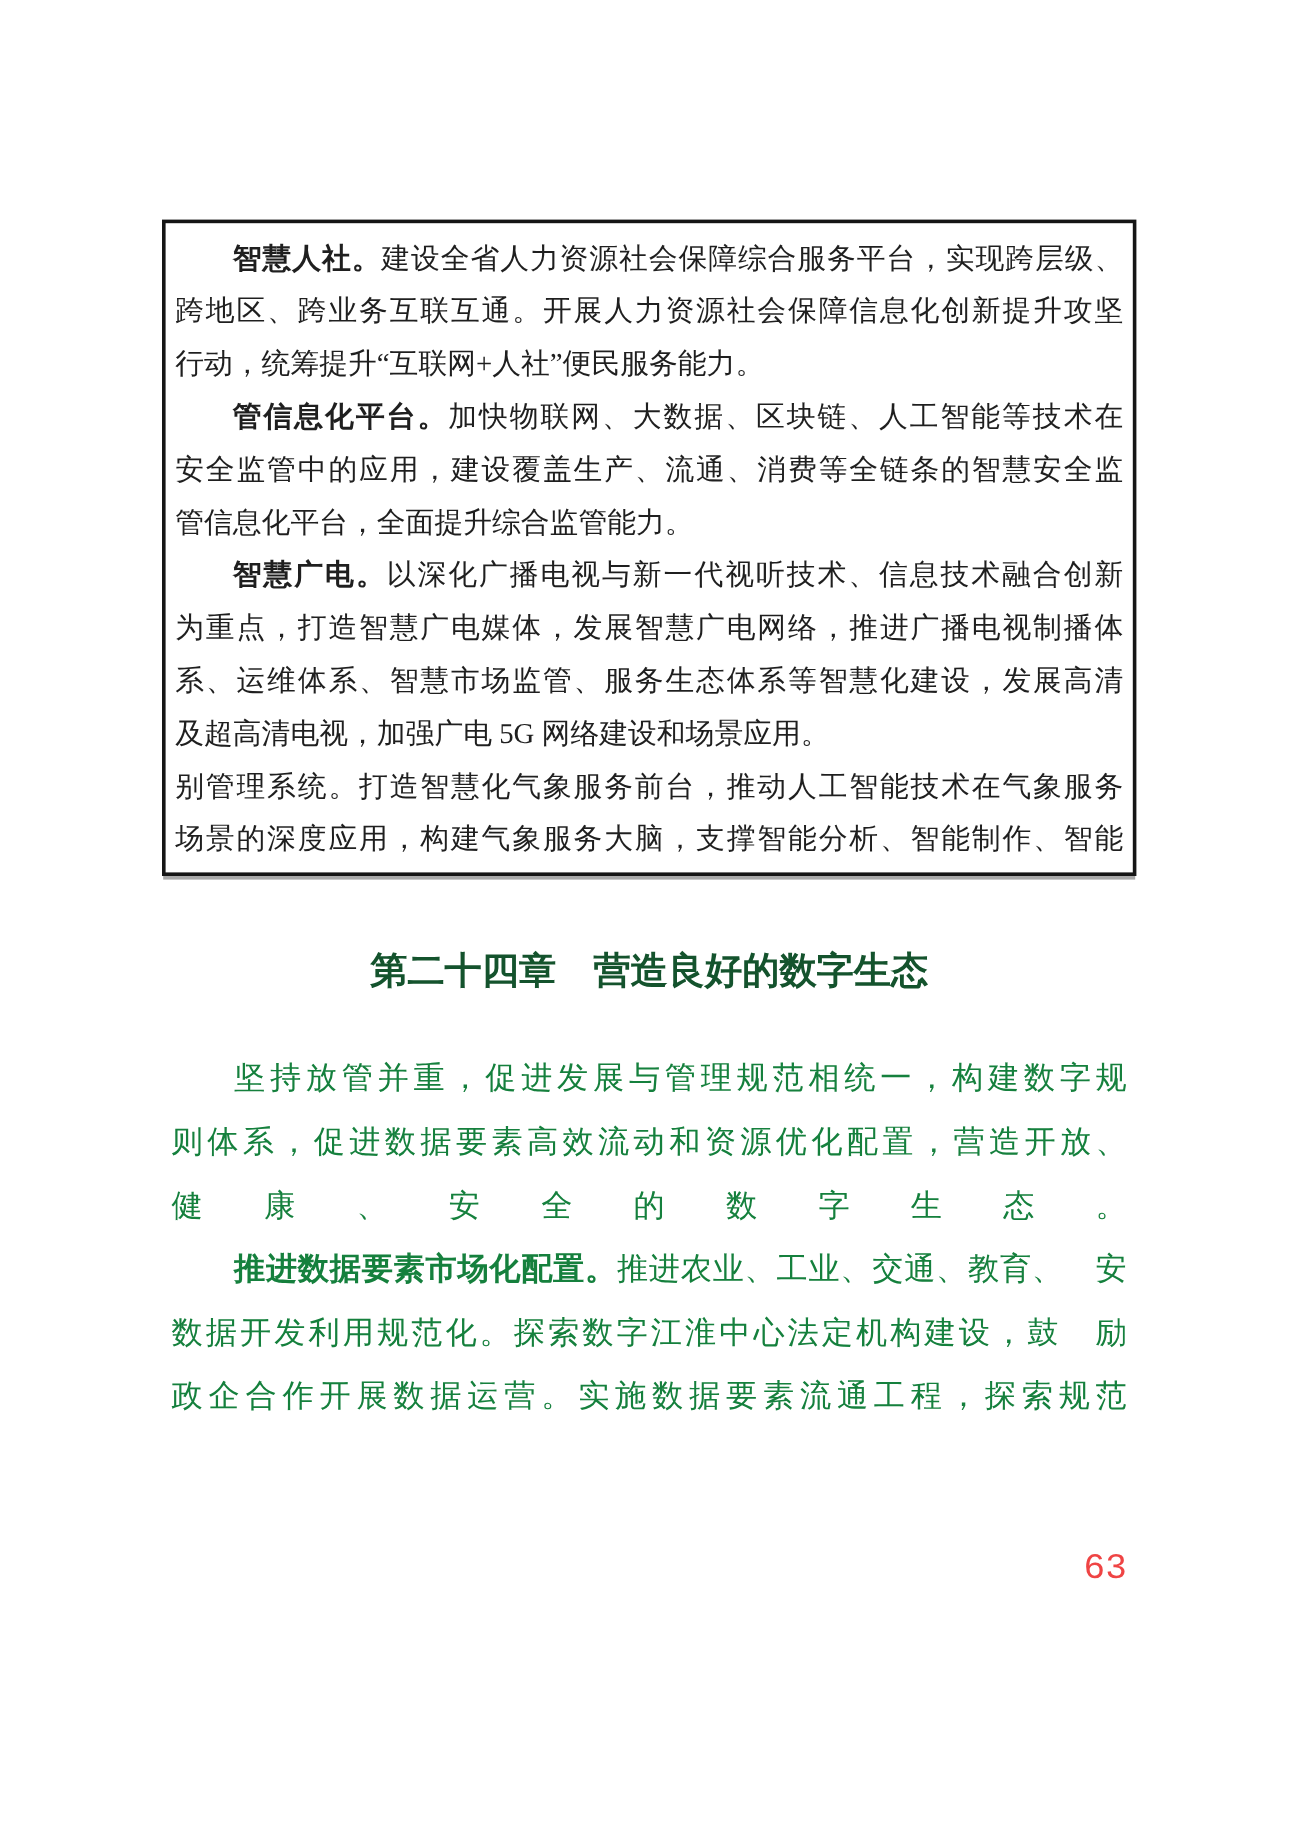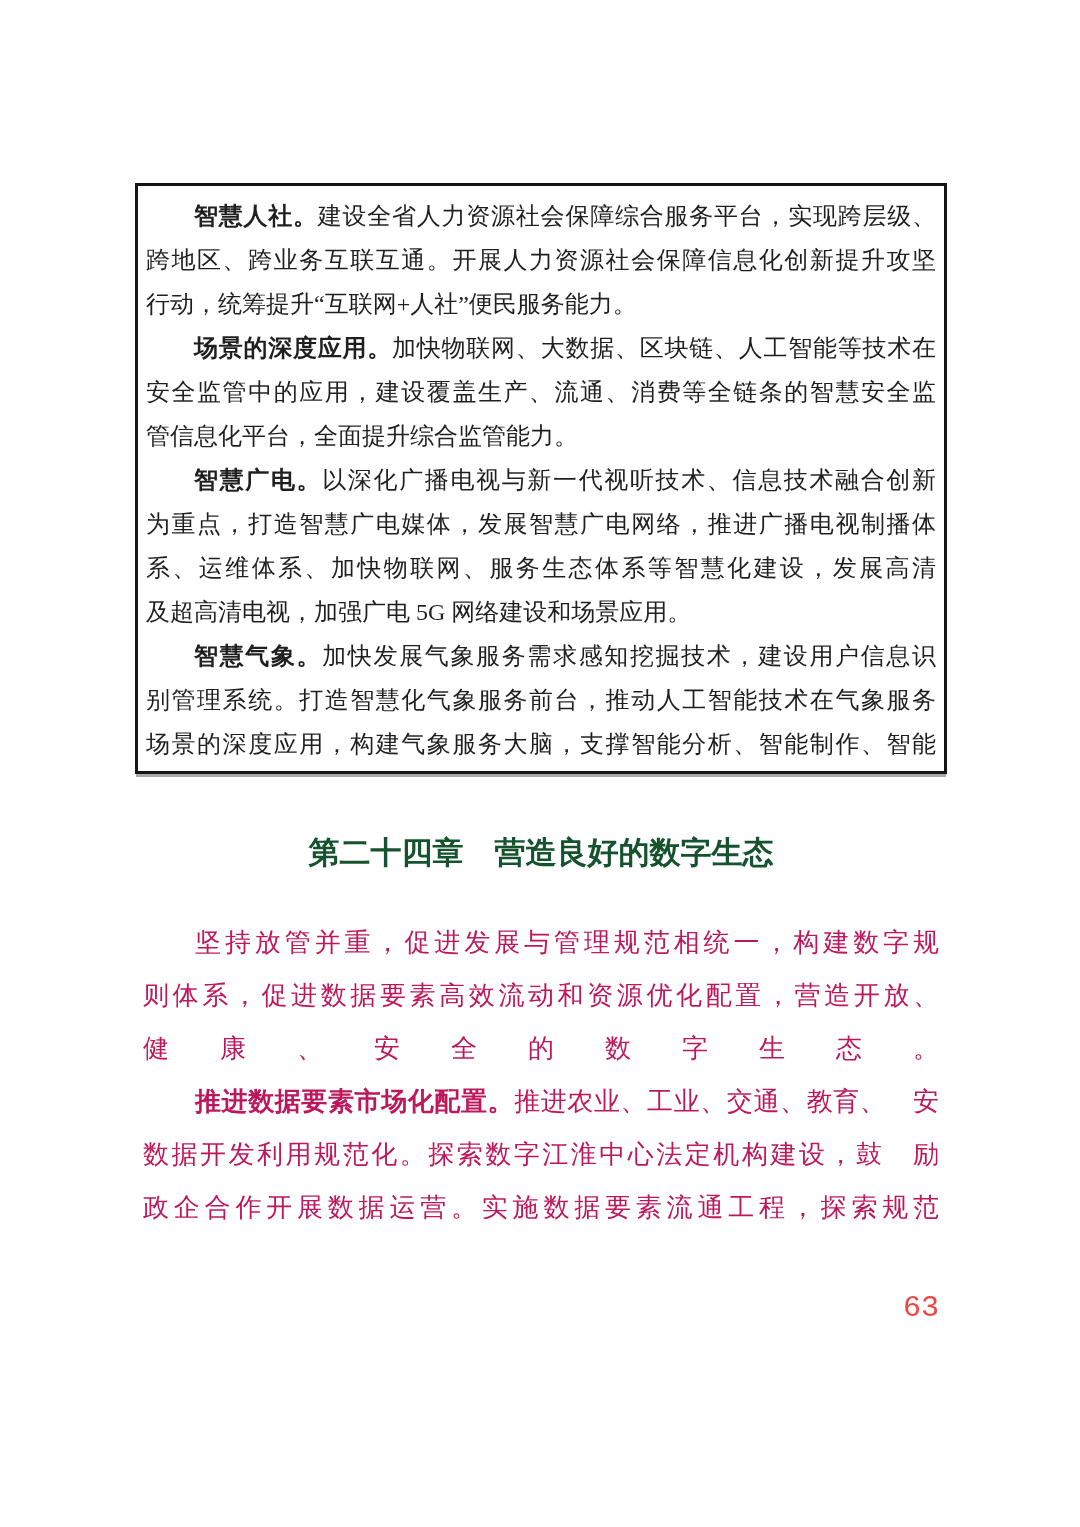--- a/index.html
+++ b/index.html
@@ -52,21 +52,21 @@
   .bodytext {
     margin-top: 40px;
     padding: 0 8px;
   }
   .bodytext .line {
     font-family: "Liberation Serif", "DejaVu Serif", serif;
     font-size: 26px;
     line-height: 53px;
     text-align: justify;
     text-align-last: justify;
-    color: #be185d;
+    color: #15803d;
   }
   
   .pagenum {
     position: absolute;
     left: 903px;
     top: 1290px;
     font-family: Liberation Mono, monospace;
     font-size: 30px;
     line-height: 36px;
     color: #ef4444;
@@ -80,34 +80,33 @@
 
     <div class="box">
 
       <div>
         <div class="line first"><span class="lead">智慧人社。</span><span>建设全省人力资源社会保障综合服务平台，实现跨层级、</span></div>
         <div class="line">跨地区、跨业务互联互通。开展人力资源社会保障信息化创新提升攻坚</div>
         <div class="line last">行动，统筹提升“互联网+人社”便民服务能力。</div>
       </div>
 
       <div>
-        <div class="line first"><span class="lead">场景的深度应用。</span><span>加快物联网、大数据、区块链、人工智能等技术在</span></div>
+        <div class="line first"><span class="lead">管信息化平台。</span><span>加快物联网、大数据、区块链、人工智能等技术在</span></div>
         <div class="line">安全监管中的应用，建设覆盖生产、流通、消费等全链条的智慧安全监</div>
         <div class="line last">管信息化平台，全面提升综合监管能力。</div>
       </div>
 
       <div>
         <div class="line first"><span class="lead">智慧广电。</span><span>以深化广播电视与新一代视听技术、信息技术融合创新</span></div>
         <div class="line">为重点，打造智慧广电媒体，发展智慧广电网络，推进广播电视制播体</div>
-        <div class="line">系、运维体系、加快物联网、服务生态体系等智慧化建设，发展高清</div>
+        <div class="line">系、运维体系、智慧市场监管、服务生态体系等智慧化建设，发展高清</div>
         <div class="line last">及超高清电视，加强广电 5G 网络建设和场景应用。</div>
       </div>
 
       <div>
-        <div class="line first"><span class="lead">智慧气象。</span><span>加快发展气象服务需求感知挖掘技术，建设用户信息识</span></div>
         <div class="line">别管理系统。打造智慧化气象服务前台，推动人工智能技术在气象服务</div>
         <div class="line">场景的深度应用，构建气象服务大脑，支撑智能分析、智能制作、智能</div>
       </div>
 
     </div>
 
     <div class="heading">第二十四章　营造良好的数字生态</div>
 
     <div class="bodytext">
 

